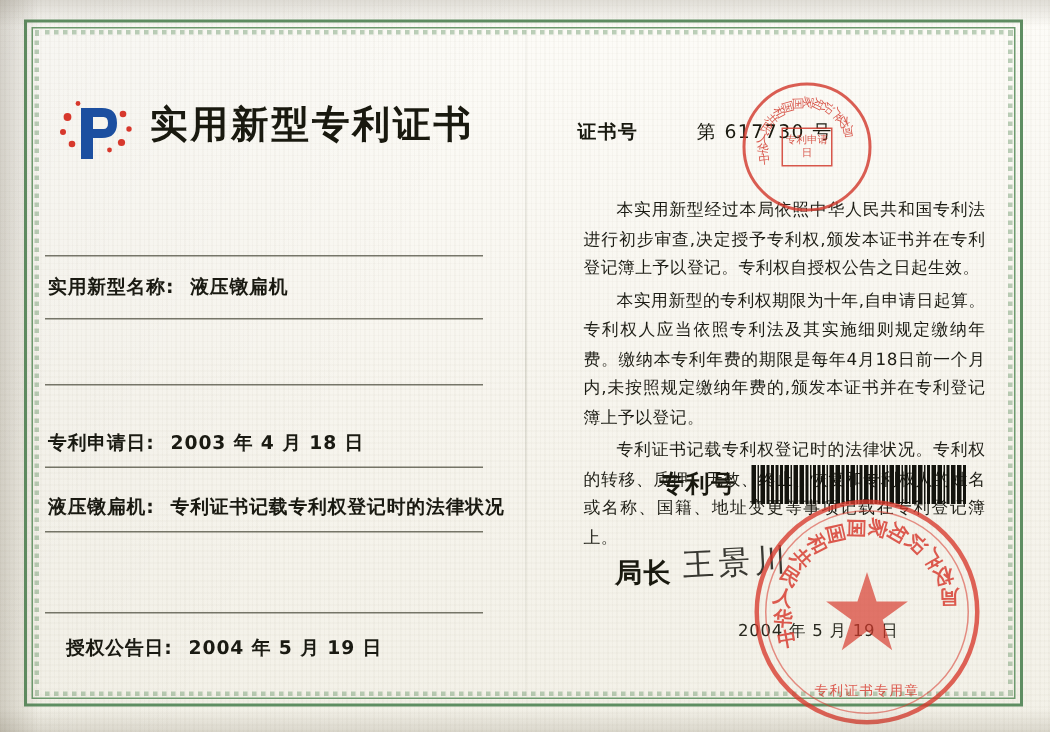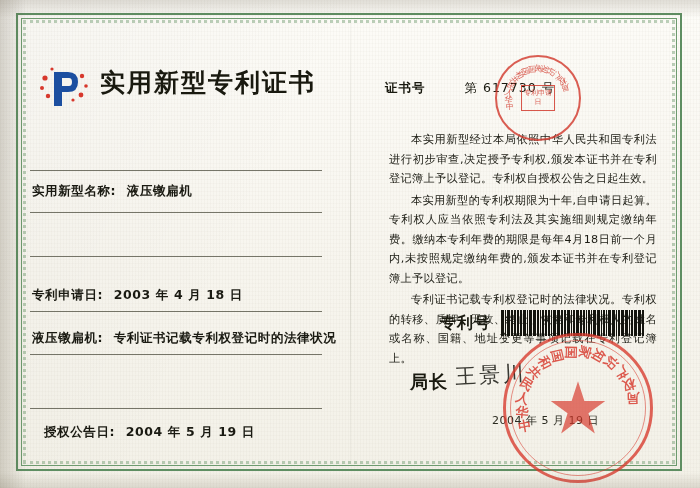--- a/index.html
+++ b/index.html
@@ -490,19 +490,20 @@
         <span style="transform: rotate(45deg) translate(0px, -62px) rotate(90deg);">识</span>
         <span style="transform: rotate(59.5deg) translate(0px, -62px) rotate(90deg);">产</span>
         <span style="transform: rotate(74deg) translate(0px, -62px) rotate(90deg);">权</span>
         <span style="transform: rotate(88.5deg) translate(0px, -62px) rotate(90deg);">局</span>
       </div>
     <div class="star">
       <svg viewBox="0 0 100 100" width="58" height="58" xmlns="http://www.w3.org/2000/svg">
         <polygon points="50,4 61,38 97,38 68,59 79,94 50,72 21,94 32,59 3,38 39,38" fill="#d7382c" opacity="0.85"></polygon>
       </svg>
     </div>
+    <div class="bottom-text">专利证书专用章</div>
   </div>
 
 
   <div class="shadow-left"></div>
   <div class="shadow-top"></div>
   <div class="shadow-bottom"></div>
 </div>
 
 </body></html>

